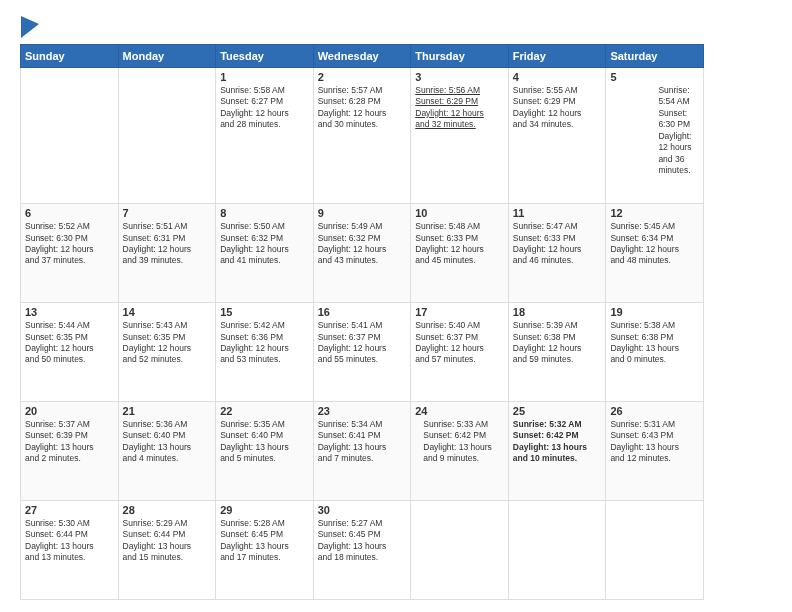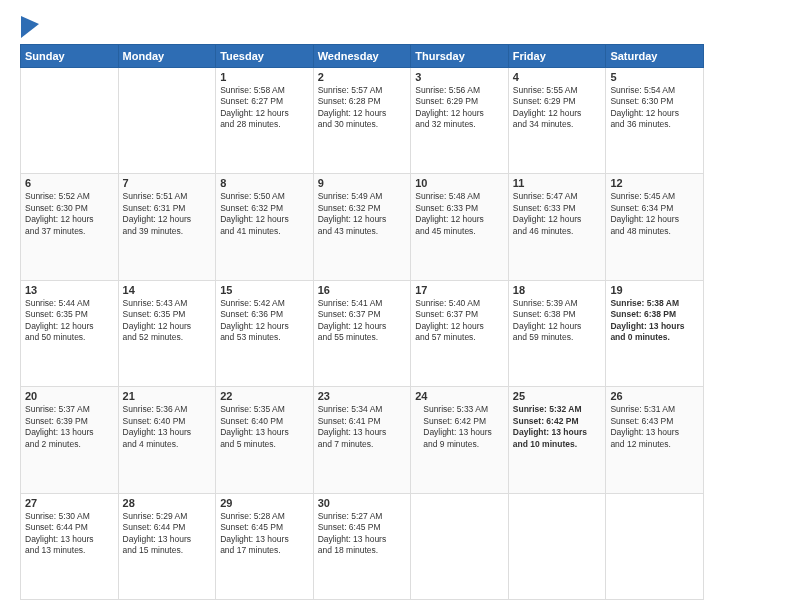--- a/index.html
+++ b/index.html
@@ -143,35 +143,35 @@
           </td>
           <td>
             <span class="day-num">2</span>
             <div class="day-info" style="white-space: pre-line;">Sunrise: 5:57 AM
 Sunset: 6:28 PM
 Daylight: 12 hours
 and 30 minutes.</div>
           </td>
           <td>
             <span class="day-num">3</span>
-            <div class="day-info" style="white-space: pre-line;">Sunrise: 5:56 AM
+            <div class="day-info" style="white-space: pre-line; text-decoration: underline;">Sunrise: 5:56 AM
 Sunset: 6:29 PM
 Daylight: 12 hours
 and 32 minutes.</div>
           </td>
           <td>
             <span class="day-num">4</span>
             <div class="day-info" style="white-space: pre-line;">Sunrise: 5:55 AM
 Sunset: 6:29 PM
 Daylight: 12 hours
 and 34 minutes.</div>
           </td>
           <td>
             <span class="day-num">5</span>
-            <div class="day-info" style="white-space: pre-line;">Sunrise: 5:54 AM
+            <div class="day-info" style="white-space: pre-line; margin-left: 48px;">Sunrise: 5:54 AM
 Sunset: 6:30 PM
 Daylight: 12 hours
 and 36 minutes.</div>
           </td>
         </tr>
         <tr>
           <td>
             <span class="day-num">6</span>
             <div class="day-info" style="white-space: pre-line;">Sunrise: 5:52 AM
 Sunset: 6:30 PM
@@ -259,21 +259,21 @@
           </td>
           <td>
             <span class="day-num">18</span>
             <div class="day-info" style="white-space: pre-line;">Sunrise: 5:39 AM
 Sunset: 6:38 PM
 Daylight: 12 hours
 and 59 minutes.</div>
           </td>
           <td>
             <span class="day-num">19</span>
-            <div class="day-info" style="white-space: pre-line; font-weight: bold;">Sunrise: 5:38 AM
+            <div class="day-info" style="white-space: pre-line;">Sunrise: 5:38 AM
 Sunset: 6:38 PM
 Daylight: 13 hours
 and 0 minutes.</div>
           </td>
         </tr>
         <tr>
           <td>
             <span class="day-num">20</span>
             <div class="day-info" style="white-space: pre-line;">Sunrise: 5:37 AM
 Sunset: 6:39 PM

